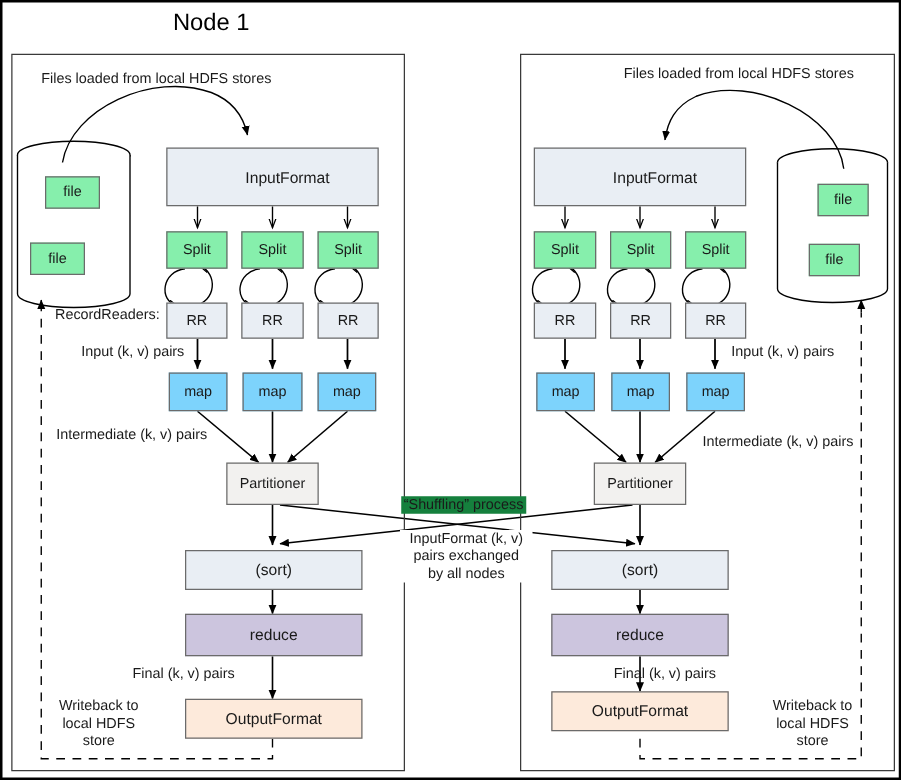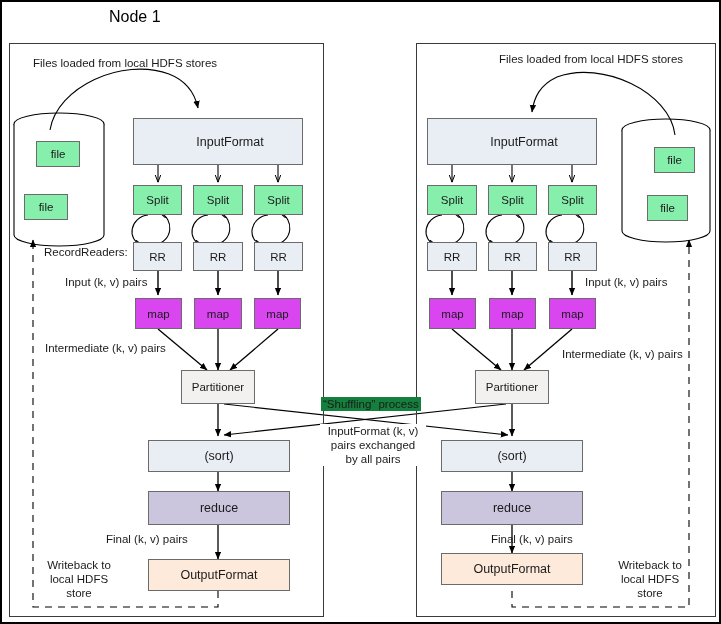--- a/index.html
+++ b/index.html
@@ -20,23 +20,23 @@
   svg.layer {
     position: absolute;
     left: 0;
     top: 0;
     width: 721px;
     height: 624px;
     pointer-events: none;
   }
   .node-title {
     position: absolute;
-    font-size: 16px;
+    font-size: 19px;
     color: #000;
-    text-align: left;
+    text-align: center;
     white-space: nowrap;
   }
   .panel {
     position: absolute;
     border: 1px solid #3a3a3a;
     background: transparent;
     box-sizing: border-box;
   }
   .box {
     position: absolute;
@@ -47,21 +47,21 @@
     justify-content: center;
     font-size: 11.5px;
     color: #1a1a1a;
     text-align: center;
     white-space: nowrap;
   }
   .box.big { font-size: 12.5px; }
   .c-inputformat { background: #e9eef4; padding-left: 24px; }
   .c-split       { background: #86efac; }
   .c-rr          { background: #e9eef4; }
-  .c-map         { background: #d946ef; }
+  .c-map         { background: #7dd3fc; }
   .c-partitioner { background: #f2f1ef; }
   .c-sort        { background: #e9eef4; }
   .c-reduce      { background: #ccc5de; }
   .c-output      { background: #fdeadb; }
   .c-file        { background: #86efac; }
   .lbl {
     position: absolute;
     font-size: 11.5px;
     color: #1a1a1a;
     line-height: 14px;
@@ -241,16 +241,16 @@
     <span>Writeback to</span><br>
     <span>local HDFS</span><br>
     <span>store</span>
   </div>
 
   <div class="lbl" style="left:319px; top:395px; background:#15803d; padding:0 2px;">“Shuffling” process</div>
 
   <div class="lbl multi" style="left:318px; top:422px; width:106px; background:#fff;">
     <span>InputFormat (k, v)</span><br>
     <span>pairs exchanged</span><br>
-    <span>by all pairs</span>
+    <span>by all nodes</span>
   </div>
 
 </div>
 
 </body></html>

